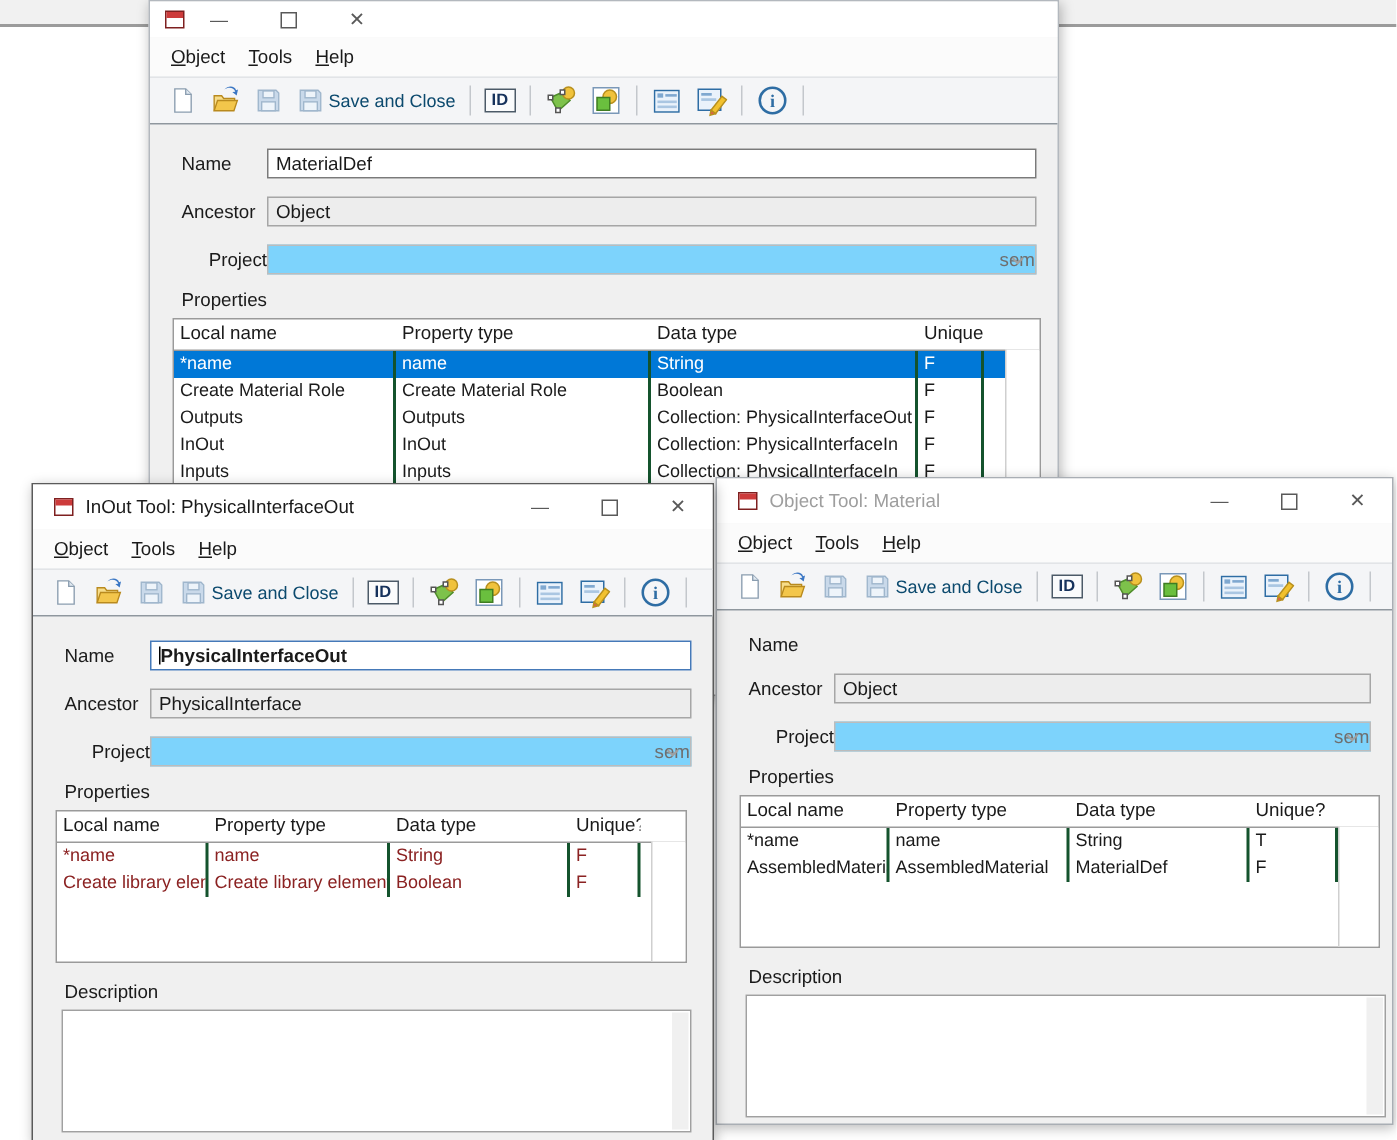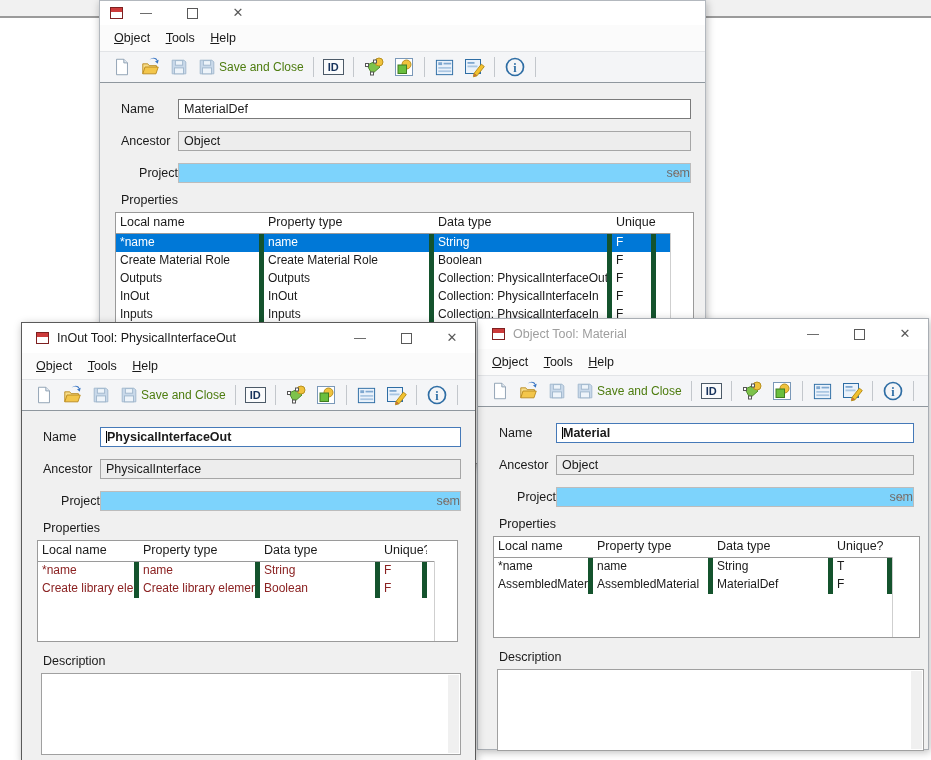--- a/index.html
+++ b/index.html
@@ -29,21 +29,21 @@
   .wc.close{font-size:13px;}
 
   .menubar{background:#fbfbfb;padding:5px 0 5px 8px;font-size:12.5px;}
   .menu-item{display:inline-block;padding:1px 6px;}
   .menu-item::first-letter{text-decoration:underline;}
 
   .toolbar{background:#f4f5f7;border-top:1px solid #e2e4e7;border-bottom:1px solid #8f979e;
            display:flex;align-items:center;height:30px;padding-left:8px;}
   .tbtn{display:flex;align-items:center;padding:0 4px;height:24px;}
   .tb-sep{width:1px;height:20px;background:#c3c7cc;margin:0 5px;}
-  .sac-label{font-size:12px;color:#4d7c0f;margin-left:2px;white-space:nowrap;}
+  .sac-label{font-size:12px;color:#0c4a6e;margin-left:2px;white-space:nowrap;}
   .id-btn{font-size:11px;font-weight:bold;color:#16325c;border:1.5px solid #4c5a68;
           padding:1px 4px;background:#fafbfc;line-height:12px;}
 
   
   .formarea{padding-top:16px;}
   .frow{display:flex;align-items:center;margin:0 14px 12px 21px;}
   .frow.tight{margin-bottom:10px;text-align:right;}
   .flabel{width:57px;font-size:12.5px;flex:0 0 auto;}
   .fbox{flex:1;height:20px;box-sizing:border-box;position:relative;font-size:12.5px;
         line-height:18px;padding-left:5px;white-space:nowrap;overflow:hidden;}
@@ -57,21 +57,21 @@
   .props-label,.desc-label{font-size:12.5px;margin:0 0 5px 21px;}
   .props-label{margin-top:2px;}
 
   
   .ptable{position:relative;background:#ffffff;border:1px solid #9a9a9a;margin-left:15px;
           box-sizing:border-box;overflow:hidden;}
   .pt-head{display:grid;height:20px;line-height:19px;border-bottom:1px solid #9a9a9a;}
   .pt-head span{padding-left:4px;font-size:12.5px;white-space:nowrap;overflow:hidden;}
   .pt-rows{margin-right:22px;}
   .prow{display:grid;height:18px;line-height:17px;font-size:12px;}
-  .prow span{padding-left:4px;border-right:5px solid #14532d;overflow:hidden;white-space:nowrap;}
+  .prow span{padding-left:4px;border-right:2px solid #14532d;overflow:hidden;white-space:nowrap;}
   .prow span.fill{border-right:none;}
   .prow.selected{background:var(--selection_bg);color:#ffffff;}
   .vscroll{position:absolute;top:20px;right:0;bottom:0;width:22px;background:#ffffff;
            border-left:1px solid #cfcfcf;}
   .win-top  .ptable{width:579px;height:252px;}
   .win-left .ptable{width:421px;height:102px;}
   .win-right.window .ptable{width:427px;height:102px;}
   .win-top  .pt-head,.win-top  .prow{grid-template-columns:148px 170px 178px 44px 1fr;}
   .win-left .pt-head,.win-left .prow{grid-template-columns:101px 121px 120px 47px 1fr;}
   .win-right .pt-head,.win-right .prow{grid-template-columns:99px 120px 120px 59px 1fr;}
@@ -345,21 +345,20 @@
         <svg width="22" height="22" viewBox="0 0 22 22">
           <circle cx="11" cy="11" r="8.5" fill="none" stroke="#2e6da4" stroke-width="1.7"></circle>
           <text x="11" y="15.5" text-anchor="middle" font-family="Liberation Serif, serif" font-weight="bold" font-size="12" fill="#2e6da4">i</text>
         </svg>
       </span>
     <span class="tb-sep"></span>
   </div>
   <div class="formarea">
     <div class="frow">
       <span class="flabel">Name</span>
-      <div class="fbox name focused"><span class="caret"></span><span>Material</span></div>
     </div>
     <div class="frow">
       <span class="flabel">Ancestor</span>
       <div class="fbox ancestor"><span>Object</span></div>
     </div>
     <div class="frow tight">
       <span class="flabel">Project</span>
       <div class="fbox dropdown"><span>sem</span>
         <span class="chev">
             <svg width="9" height="6" viewBox="0 0 9 6">

